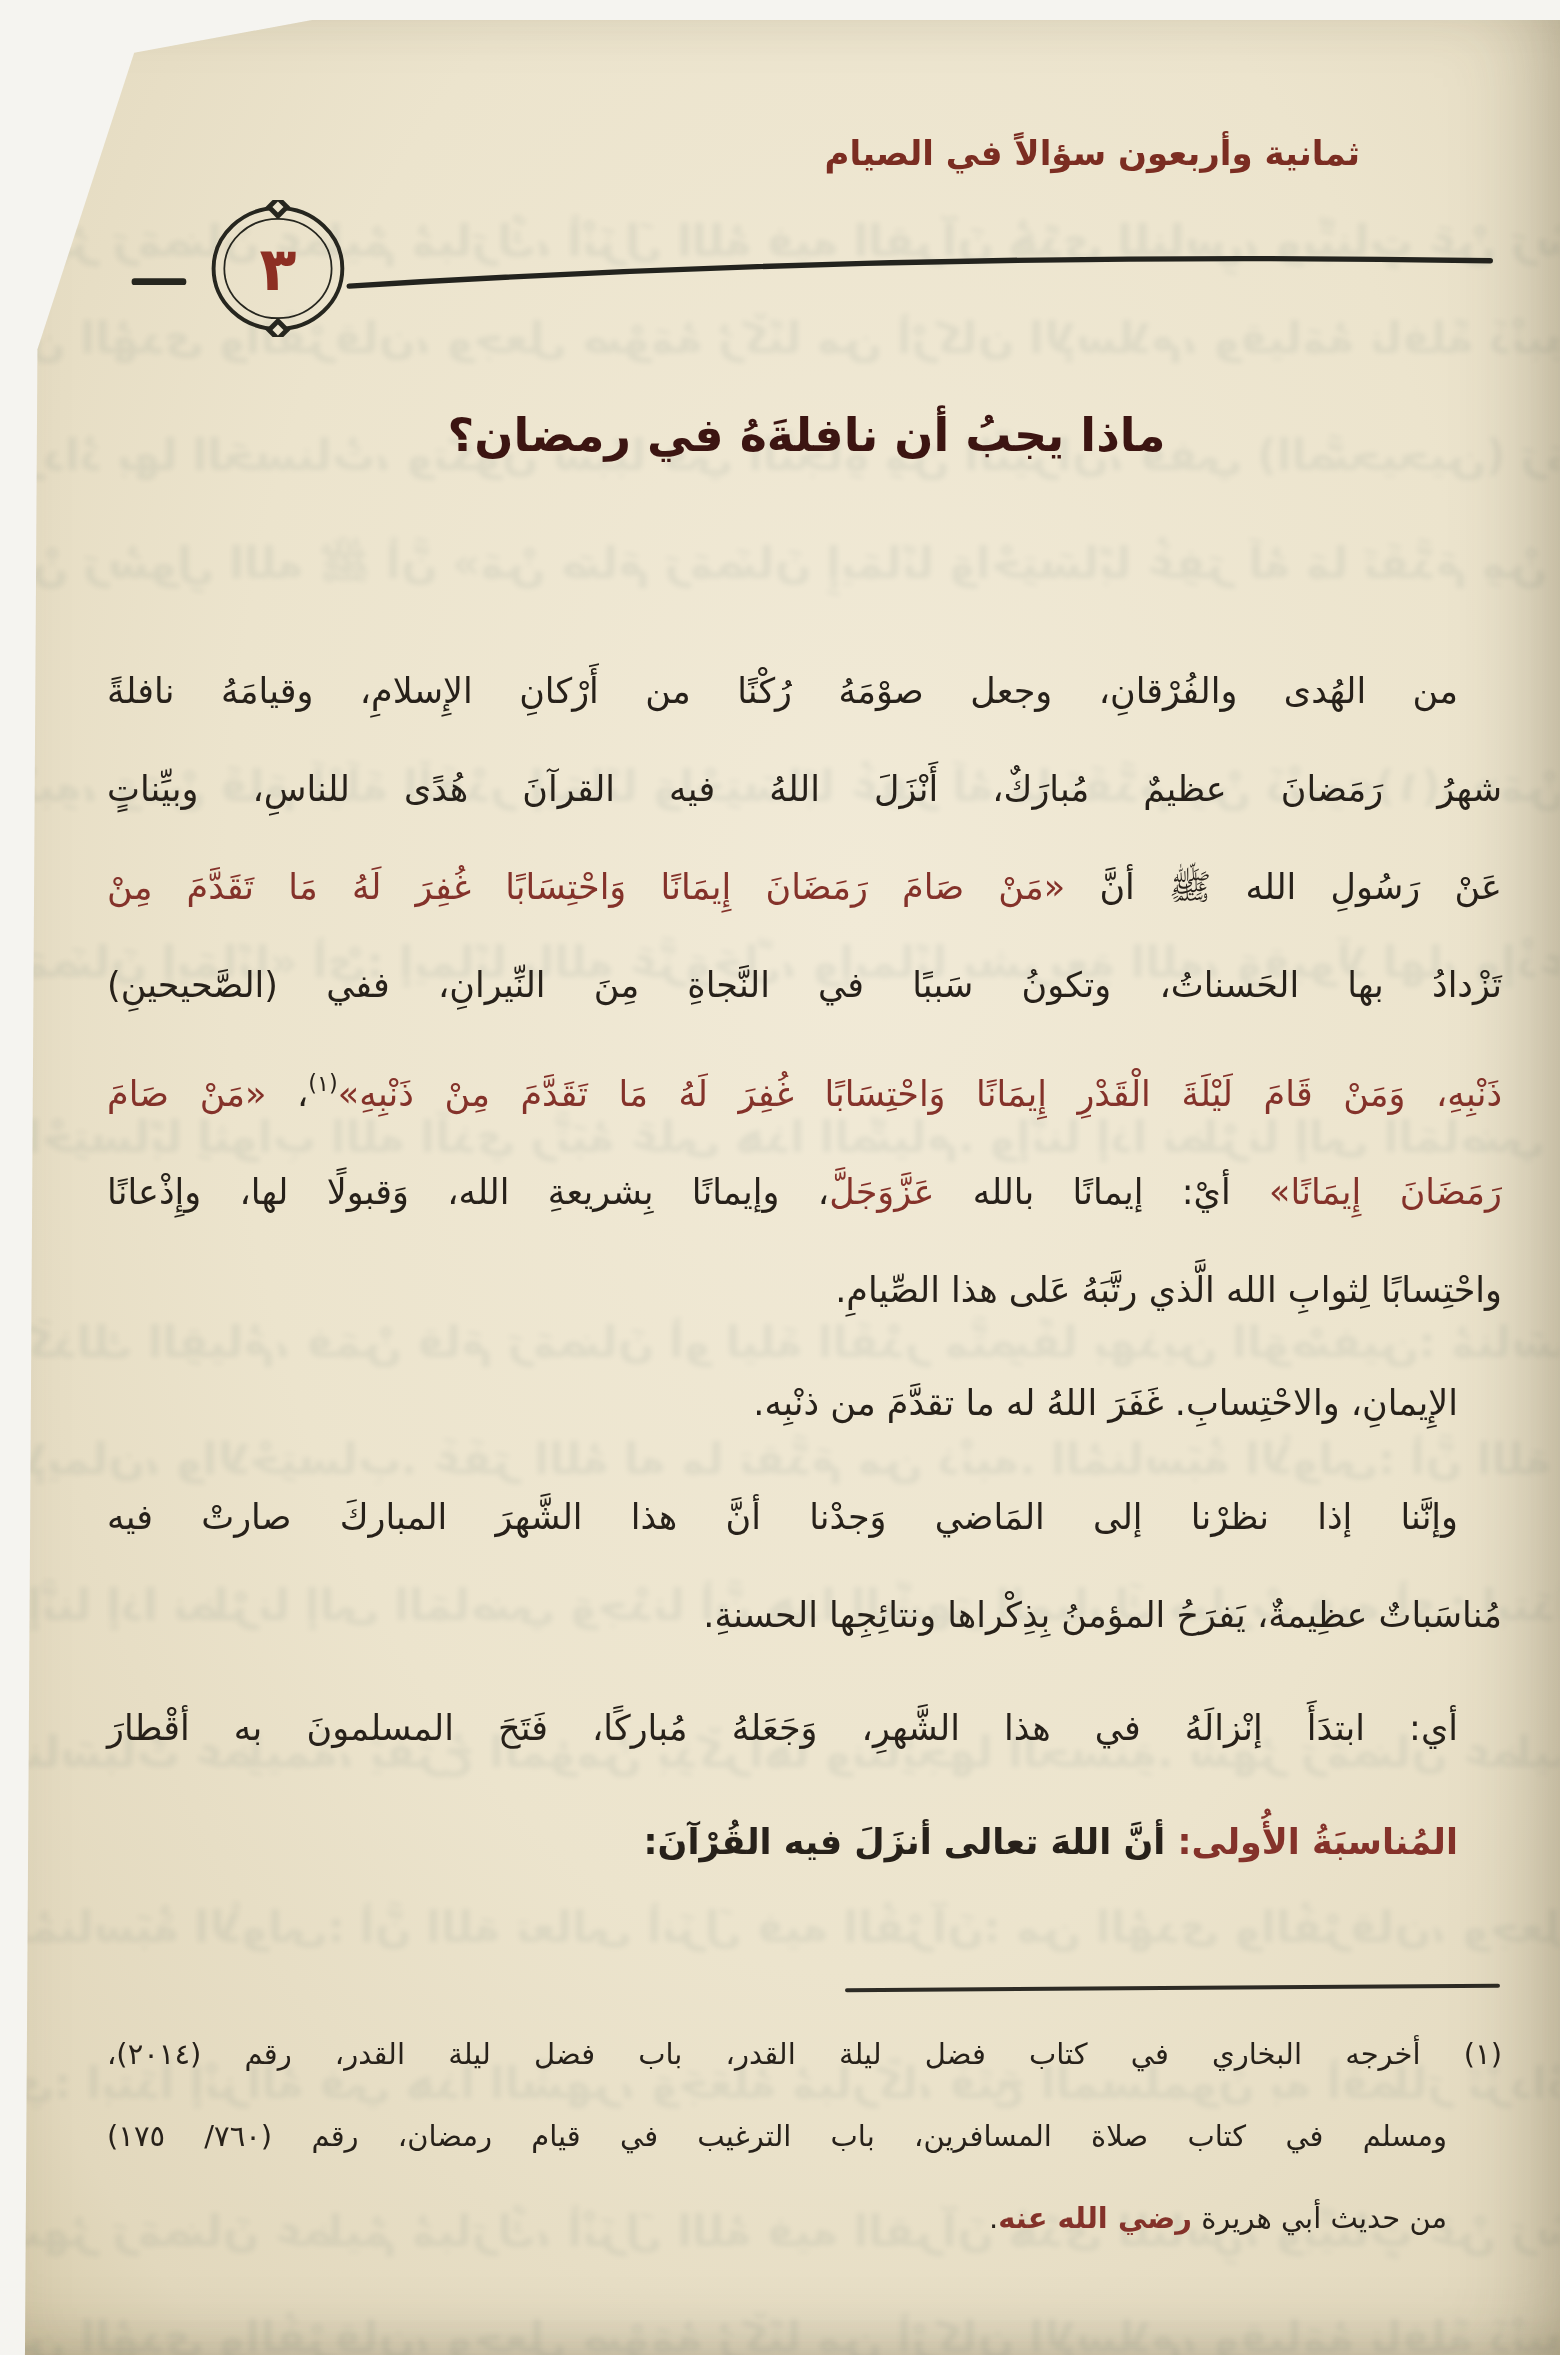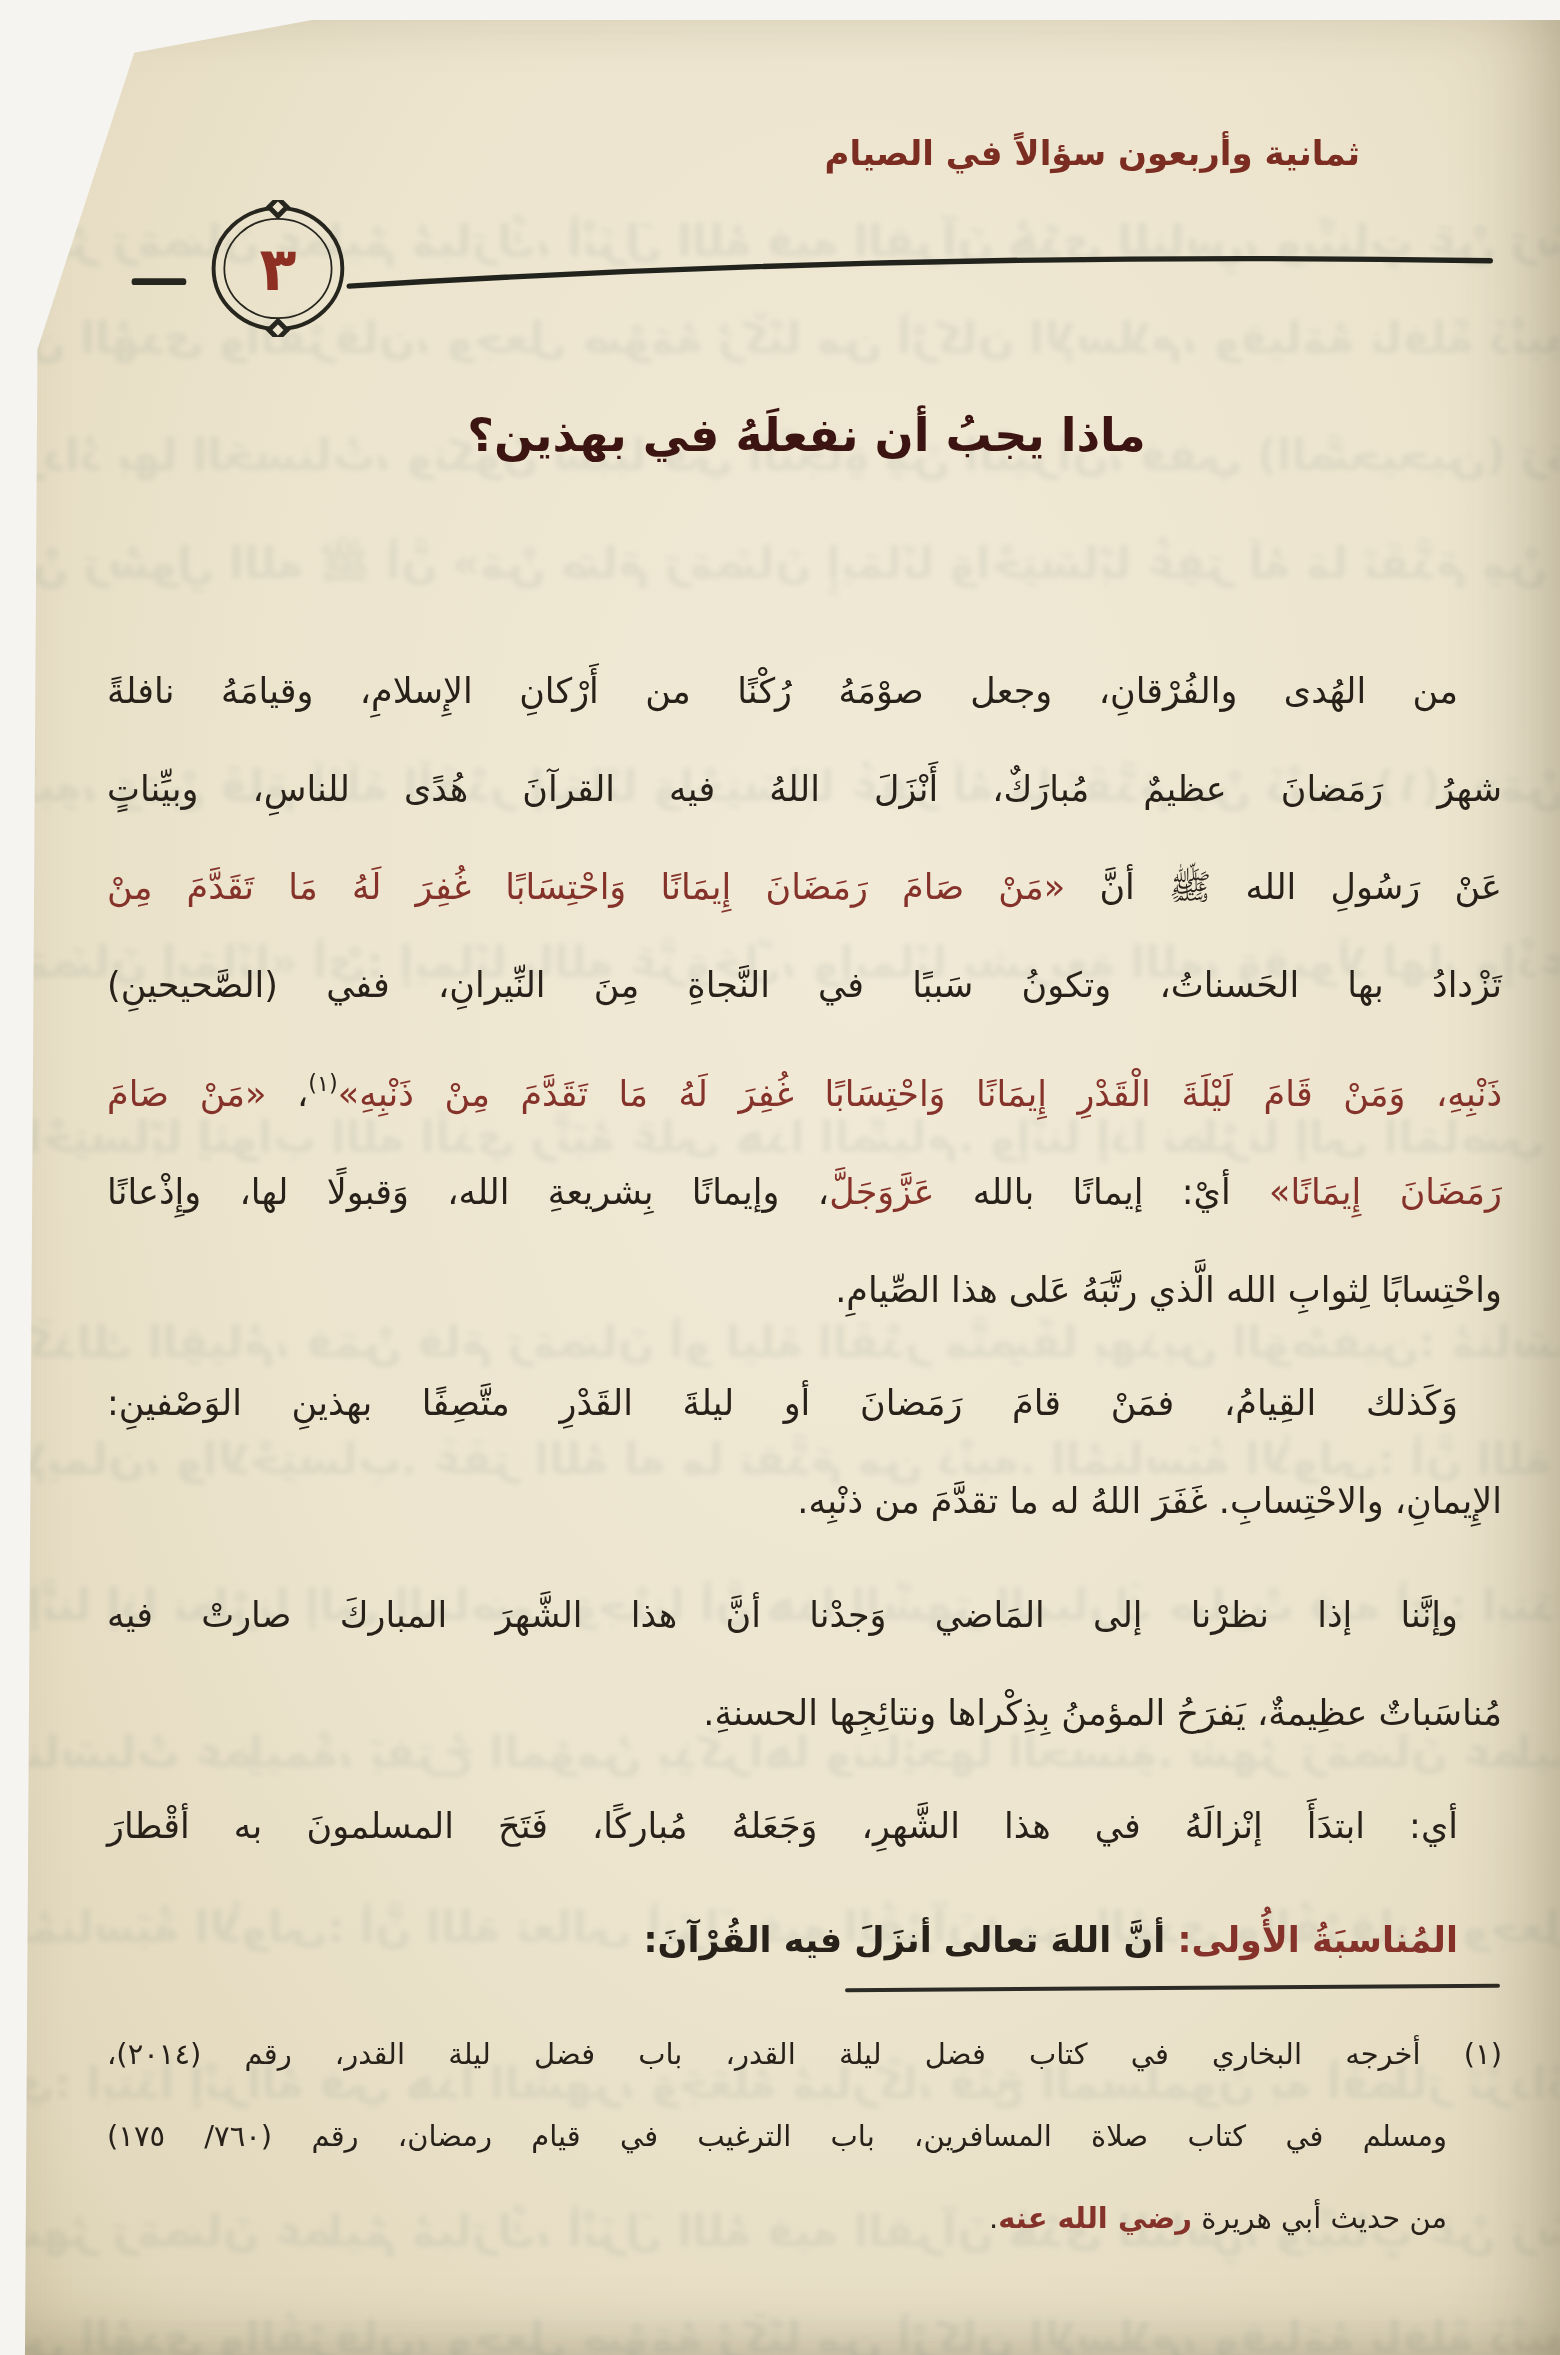--- a/index.html
+++ b/index.html
@@ -95,34 +95,33 @@
         <rect x="241" y="3" width="8" height="8" transform="rotate(45 245 7)" fill="#ece4cd"></rect>
       </g>
       <g>
         <rect x="236" y="124" width="18" height="18" transform="rotate(45 245 133)" fill="#26261f"></rect>
         <rect x="241" y="129" width="8" height="8" transform="rotate(45 245 133)" fill="#ece4cd"></rect>
       </g>
       <text x="245" y="92" text-anchor="middle" font-size="62" font-weight="bold" fill="#8d2f23">٣</text>
       <path d="M318 88 Q 900 52 1488 62" fill="none" stroke="#23231e" stroke-width="5.5" stroke-linecap="round"></path>
     </svg>
 
-    <h1 class="chapter-title">ماذا يجبُ أن نفعلَهُ في بهذين؟</h1>
+    <h1 class="chapter-title">ماذا يجبُ أن نافلةَهُ في رمضان؟</h1>
 
     <div class="body-text" id="body-text">
         <div class="para">
           <div class="line" dir="rtl"><span class="c-ink">من الهُدى والفُرْقانِ، وجعل صوْمَهُ رُكْنًا من أَرْكانِ الإِسلامِ، وقيامَهُ نافلةً</span></div>
           <div class="line" dir="rtl"><span class="c-ink">شهرُ رَمَضانَ عظيمٌ مُبارَكٌ، أَنْزَلَ اللهُ فيه القرآنَ هُدًى للناسِ، وبيِّناتٍ</span></div>
           <div class="line" dir="rtl"><span class="c-ink">عَنْ رَسُولِ الله ﷺ أنَّ </span><span class="c-red">«مَنْ صَامَ رَمَضَانَ إِيمَانًا وَاحْتِسَابًا غُفِرَ لَهُ مَا تَقَدَّمَ مِنْ</span></div>
           <div class="line" dir="rtl"><span class="c-ink">تَزْدادُ بها الحَسناتُ، وتكونُ سَببًا في النَّجاةِ مِنَ النِّيرانِ، ففي (الصَّحيحينِ)</span></div>
           <div class="line" dir="rtl"><span class="c-red">ذَنْبِهِ، وَمَنْ قَامَ لَيْلَةَ الْقَدْرِ إِيمَانًا وَاحْتِسَابًا غُفِرَ لَهُ مَا تَقَدَّمَ مِنْ ذَنْبِهِ»</span><span class="c-ink sup">(١)</span><span class="c-ink">، </span><span class="c-red">«مَنْ صَامَ</span></div>
           <div class="line" dir="rtl"><span class="c-red">رَمَضَانَ إِيمَانًا»</span><span class="c-ink"> أيْ: إيمانًا بالله </span><span class="c-red">عَزَّوَجَلَّ</span><span class="c-ink">، وإيمانًا بِشريعةِ الله، وَقبولًا لها، وإِذْعانًا</span></div>
           <div class="line no-j" dir="rtl"><span class="c-ink">واحْتِسابًا لِثوابِ الله الَّذي رتَّبَهُ عَلى هذا الصِّيامِ.</span></div>
         </div>
         <div class="para">
-          <div class="line" dir="rtl"><span class="c-ink">وَكَذلك القِيامُ، فمَنْ قامَ رَمَضانَ أو ليلةَ القَدْرِ متَّصِفًا بهذينِ الوَصْفينِ:</span></div>
           <div class="line no-j" dir="rtl"><span class="c-ink">الإِيمانِ، والاحْتِسابِ. غَفَرَ اللهُ له ما تقدَّمَ من ذنْبِه.</span></div>
         </div>
         <div class="para">
           <div class="line" dir="rtl"><span class="c-ink">وإنَّنا إذا نظرْنا إلى المَاضي وَجدْنا أنَّ هذا الشَّهرَ المباركَ صارتْ فيه</span></div>
           <div class="line no-j" dir="rtl"><span class="c-ink">مُناسَباتٌ عظِيمةٌ، يَفرَحُ المؤمنُ بِذِكْراها ونتائِجِها الحسنةِ.</span></div>
         </div>
         <div class="para">
           <div class="line" dir="rtl"><span class="c-ink">أي: ابتدَأَ إنْزالَهُ في هذا الشَّهرِ، وَجَعَلهُ مُباركًا، فَتَحَ المسلمونَ به أقْطارَ</span></div>
         </div>
         <div class="para">

